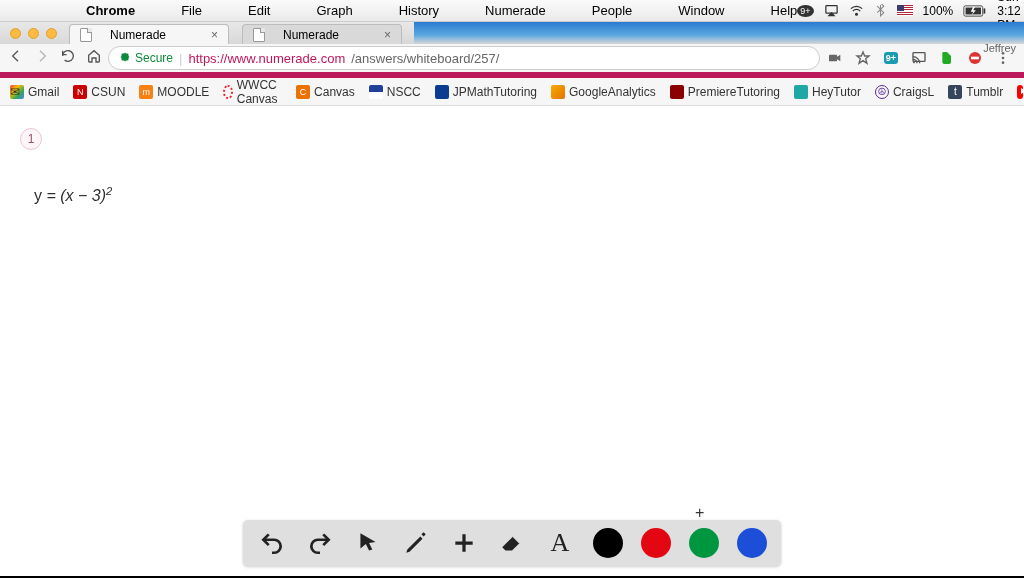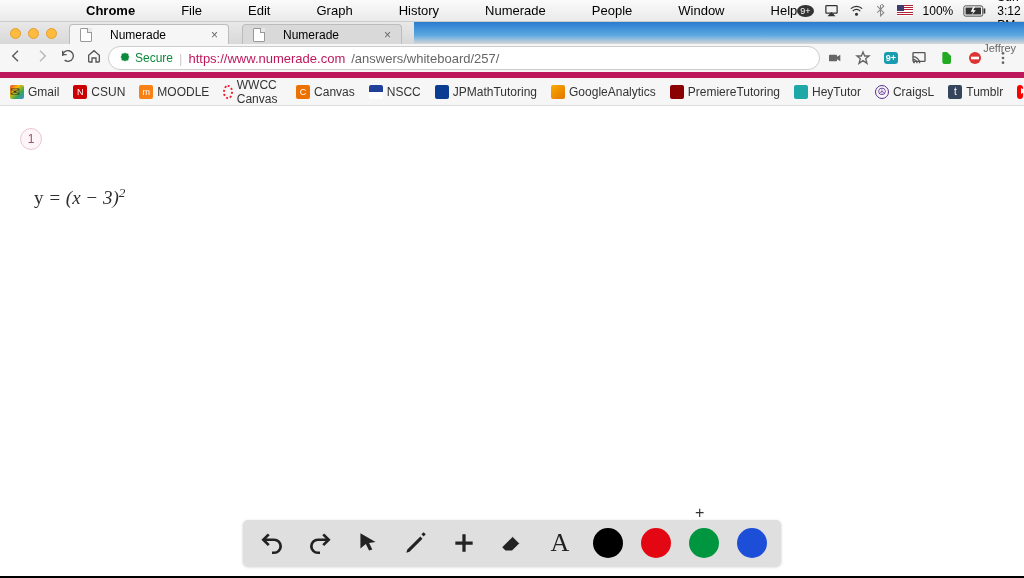--- a/index.html
+++ b/index.html
@@ -45,21 +45,21 @@
 .ext-badge { background:#1a9cb0; color:#fff; border-radius:3px; padding:1px 2px; font-size:9px; font-weight:700;}
 
 .bookmarks { height: 28px; background: #f6f6f6; border-bottom: 1px solid #ddd; display: flex; align-items: center; padding: 0 10px; gap: 14px; font-size: 12px; color: #333; }
 .bookmarks .bm { display: flex; align-items: center; gap: 4px; cursor: pointer; }
 .bm-ic { width: 14px; height: 14px; border-radius: 2px; display:inline-block; }
 
 
 .page { position: relative; background: #fff; height: calc(578px - 22px - 22px - 34px - 28px - 2px); }
 .page-num { position: absolute; top: 22px; left: 20px; width: 22px; height: 22px; border: 1px solid #e8c8d0; border-radius: 50%; display: flex; align-items: center; justify-content: center; font-size: 12px; color: #a0506a; background:#fdf5f7;}
 .question { position: absolute; top: 68px; left: 34px; right: 20px; font-family: Georgia, 'Times New Roman', serif; font-size: 19px; line-height: 1.35; color: #2e2e2e; }
-.equation { margin-top: 10px; font-family: Liberation Serif, serif; font-size: 19px; font-style: italic; color:#2e2e2e;}
+.equation { margin-top: 10px; font-family: Liberation Sans, sans-serif; font-size: 16px; font-style: italic; color:#2e2e2e;}
 .equation .rm { font-style: normal; }
 .equation sup { font-size: 0.7em; }
 
 .cursor-cross { position: absolute; top: 398px; left: 695px; font-size: 16px; color:#333; }
 
 
 .wb-toolbar { position: absolute; left: 50%; transform: translateX(-50%); bottom: 10px; background: #dfdfdf; border-radius: 5px; padding: 8px 14px; display: flex; align-items: center; gap: 18px; box-shadow: 0 1px 3px rgba(0,0,0,.2); }
 .wb-toolbar .tool { width: 30px; height: 30px; display: flex; align-items: center; justify-content: center; color: #222; cursor: pointer; }
 .wb-toolbar svg { width: 26px; height: 26px; }
 .color-swatch { width: 30px; height: 30px; border-radius: 50%; cursor: pointer; }

